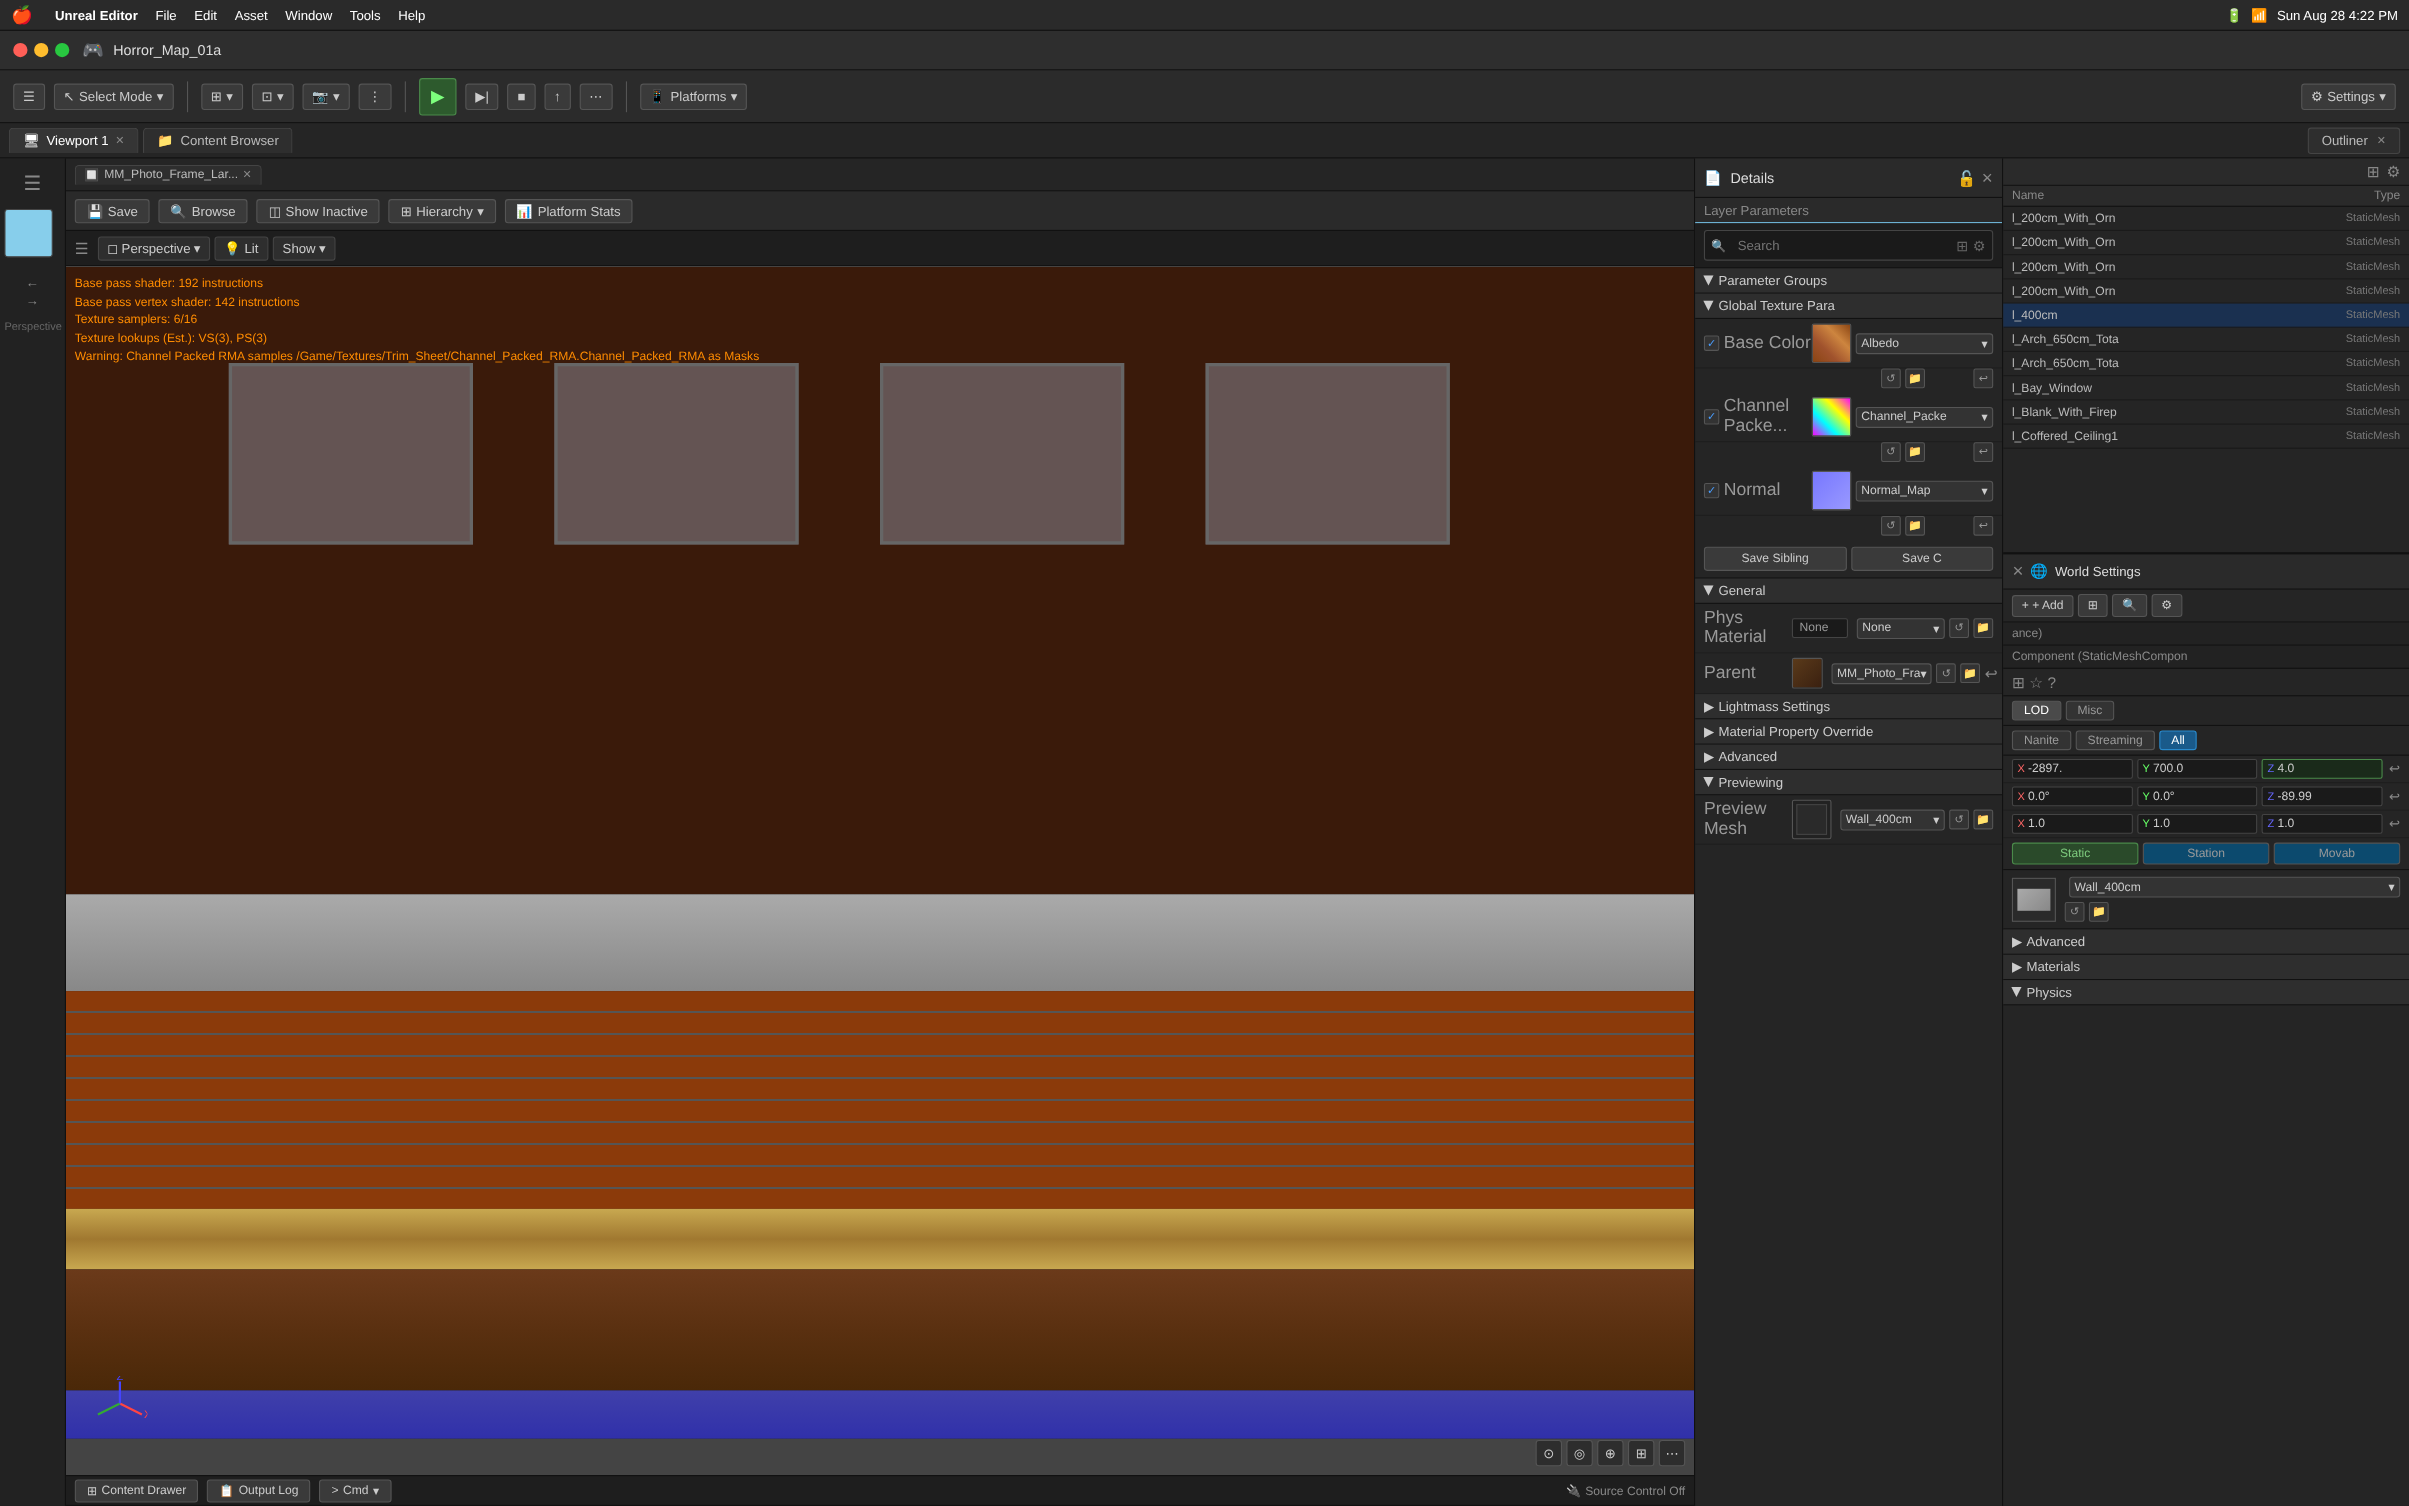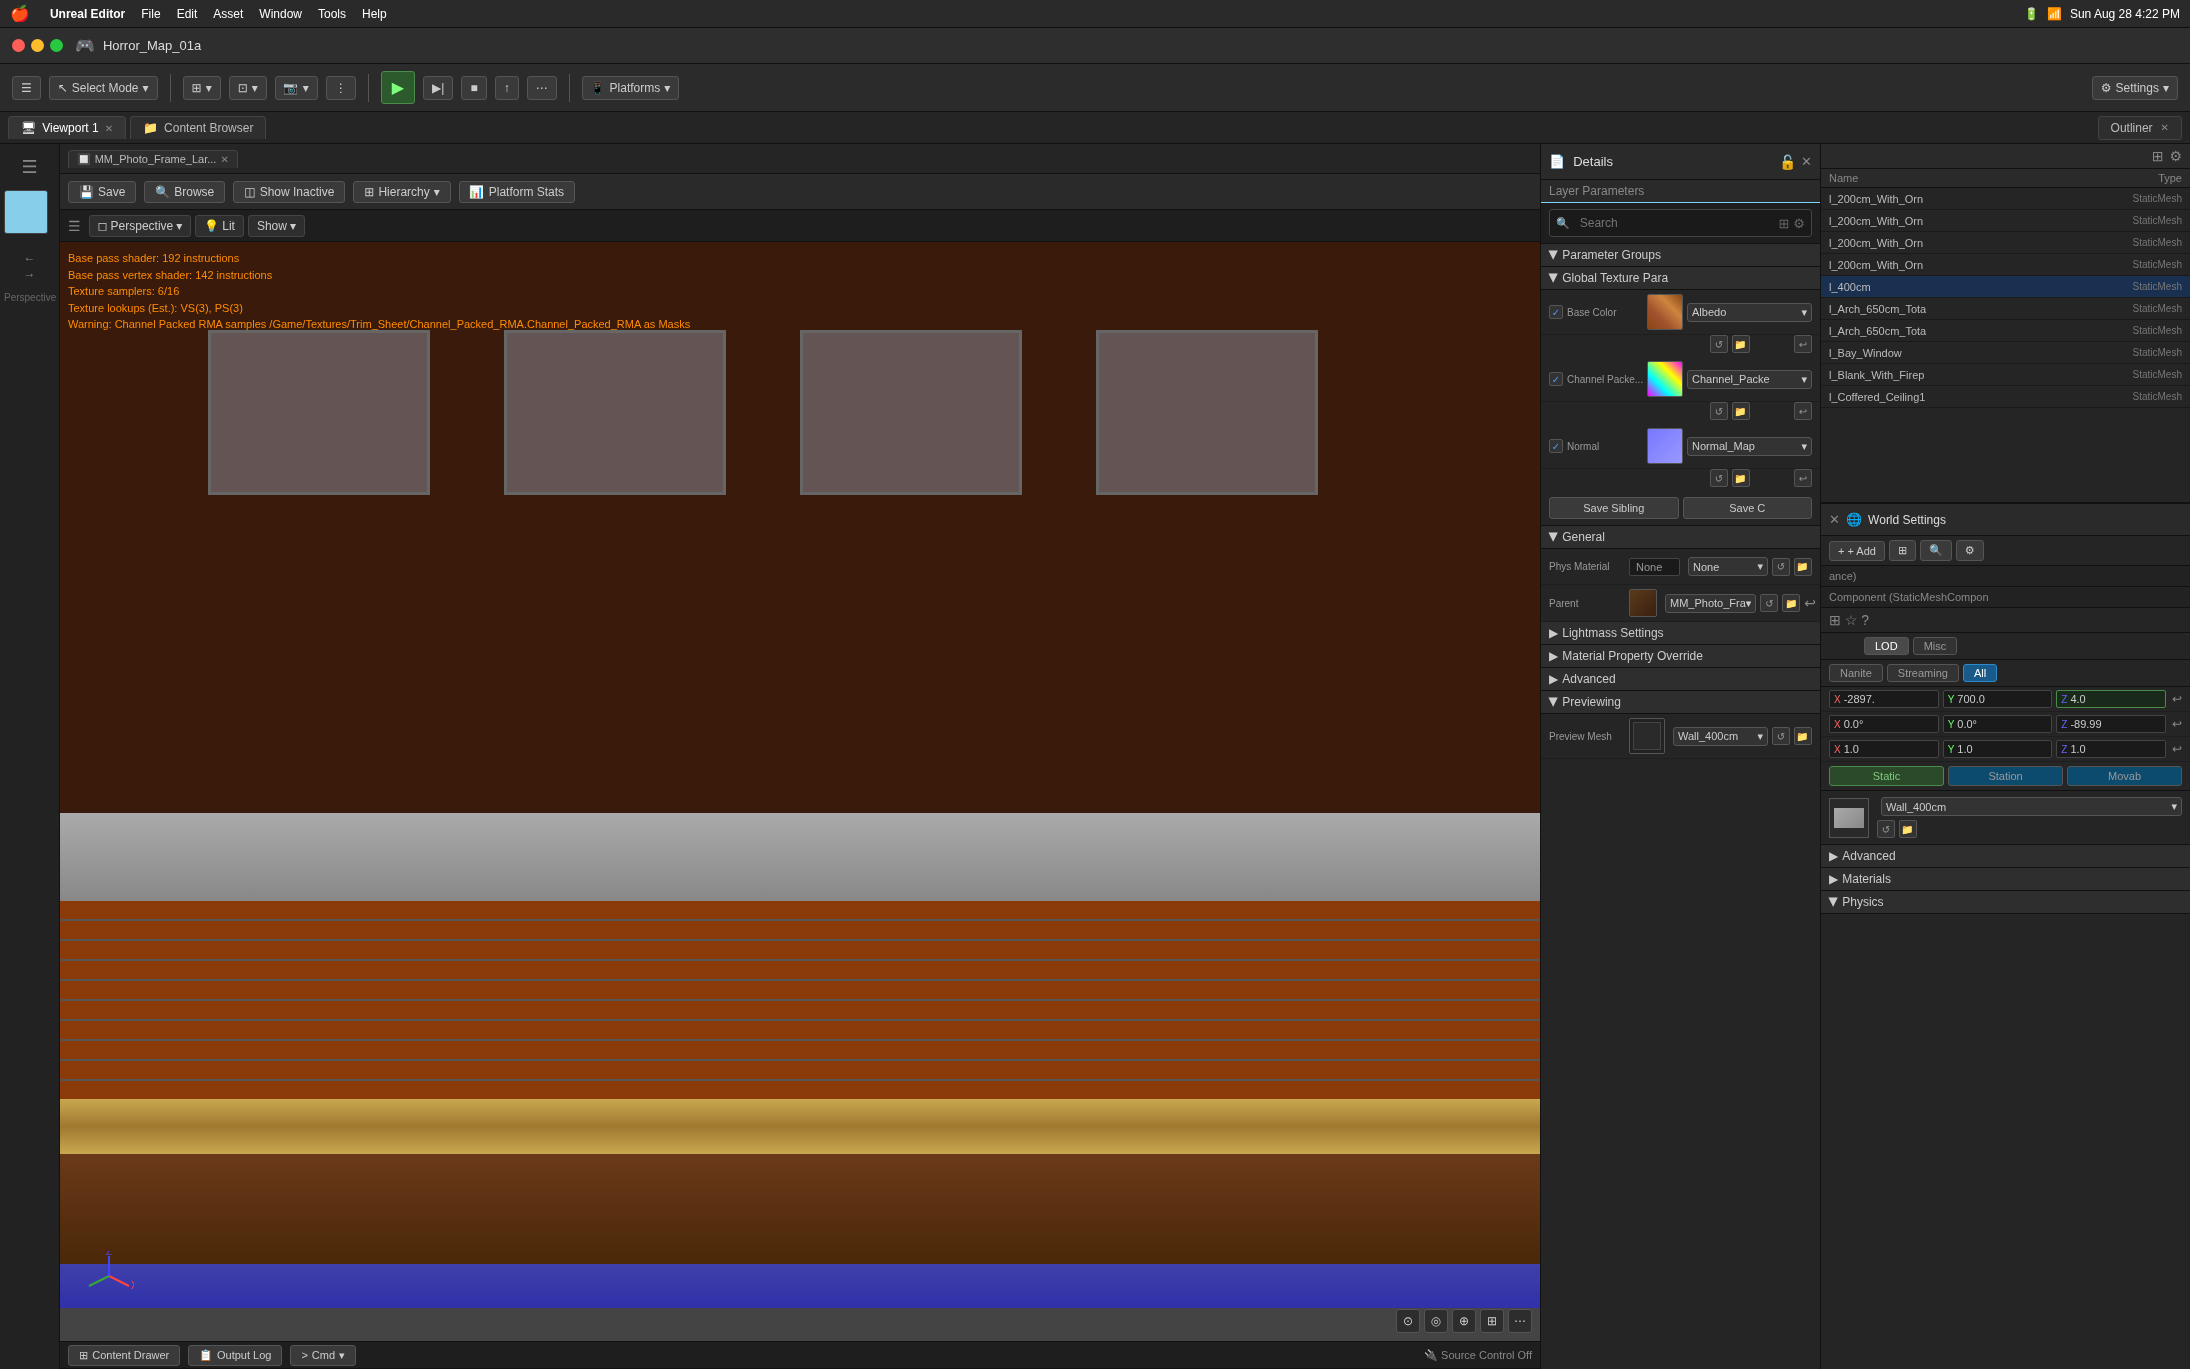--- a/index.html
+++ b/index.html
@@ -279,21 +279,21 @@
     }
 
     .param-row {
       display: flex;
       align-items: center;
       padding: 4px 8px;
       border-bottom: 1px solid #1e1e1e;
       min-height: 36px;
     }
     .param-label {
-      font-size: 10px;
+      font-size: 16px;
       color: #999;
       width: 80px;
       flex-shrink: 0;
     }
     .param-check {
       width: 14px; height: 14px;
       border: 1px solid #555;
       background: #333;
       border-radius: 2px;
       margin-right: 4px;
@@ -395,21 +395,21 @@
     }
     .lod-tab {
       padding: 2px 10px;
       background: #333;
       border: 1px solid #555;
       border-radius: 3px;
       font-size: 11px;
       color: #999;
       cursor: pointer;
     }
-    .lod-tab.active { background: #4a4a4a; color: #fff; margin-left: 35px; }
+    .lod-tab.active { background: #4a4a4a; color: #fff; }
 
     .stream-tabs {
       display: flex;
       padding: 4px 8px;
       gap: 4px;
       border-bottom: 1px solid #111;
     }
     .stream-tab {
       padding: 2px 10px;
       background: #333;

